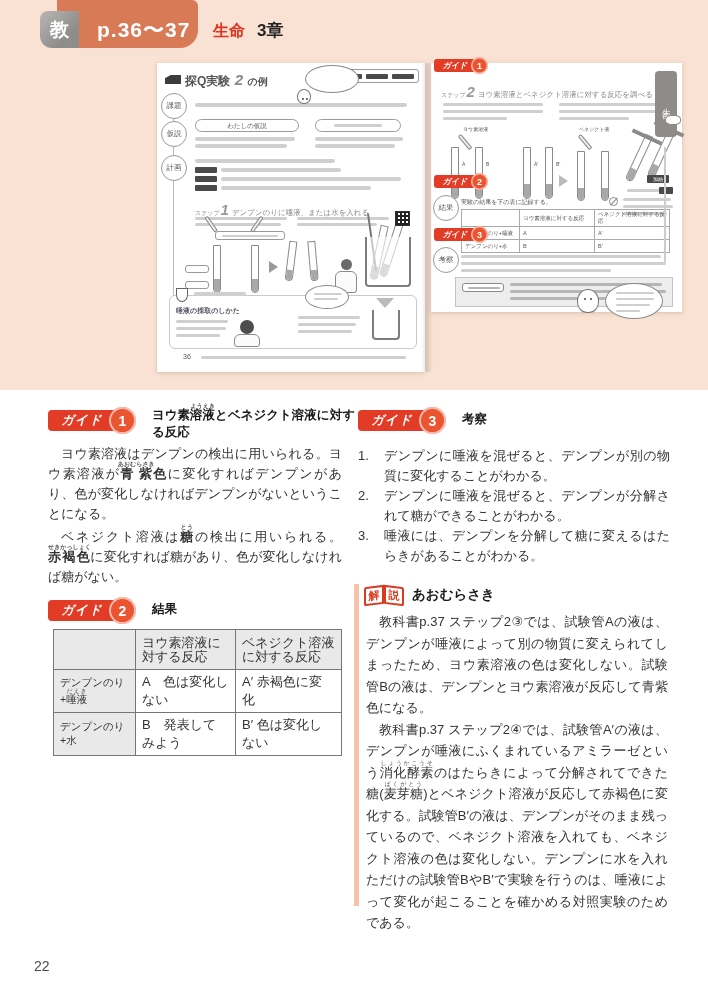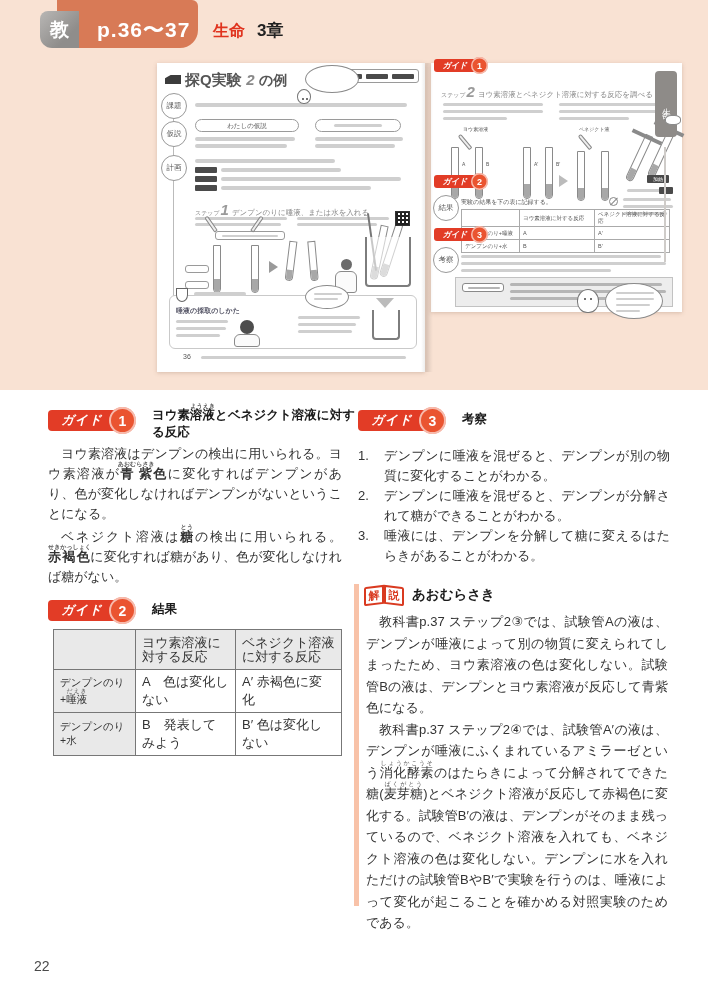--- a/index.html
+++ b/index.html
@@ -118,23 +118,23 @@
   <div class="header-row">
     <span class="strand">生命</span>
     <span class="chapnum">3章</span>
   </div>
 
   <div class="scan">
 
     <div class="bookpage lp">
       <div style="position:absolute;left:8px;top:12px;width:16px;height:9px;background:#3c3c3c;clip-path:polygon(0 100%,100% 100%,100% 0,35% 0,0 35%);"></div>
       <div style="position:absolute;left:28px;top:8px;color:#555;white-space:nowrap;">
-        <span style="font-size:15px;font-weight:bold;">探Q実験</span>
+        <span style="font-size:12px;font-weight:bold;">探Q実験</span>
         <span style="font-size:15px;font-weight:bold;font-style:italic;color:#888;">2</span>
-        <span style="font-size:14px;font-weight:bold;">の例</span>
+        <span style="font-size:10px;font-weight:bold;">の例</span>
       </div>
       <div class="bubble" style="left:148px;top:2px;width:54px;height:28px;"></div>
       <div class="ln" style="left:158px;top:9px;width:34px;height:2px;"></div>
       <div class="ln" style="left:158px;top:14px;width:34px;height:2px;"></div>
       <div class="ln" style="left:158px;top:19px;width:26px;height:2px;"></div>
       <div class="mascot" style="left:140px;top:26px;width:14px;height:15px;">
           <i style="left:4px;"></i>
           <i style="left:8px;"></i>
         </div>
       <div class="obox" style="left:178px;top:6px;width:84px;height:14px;">

